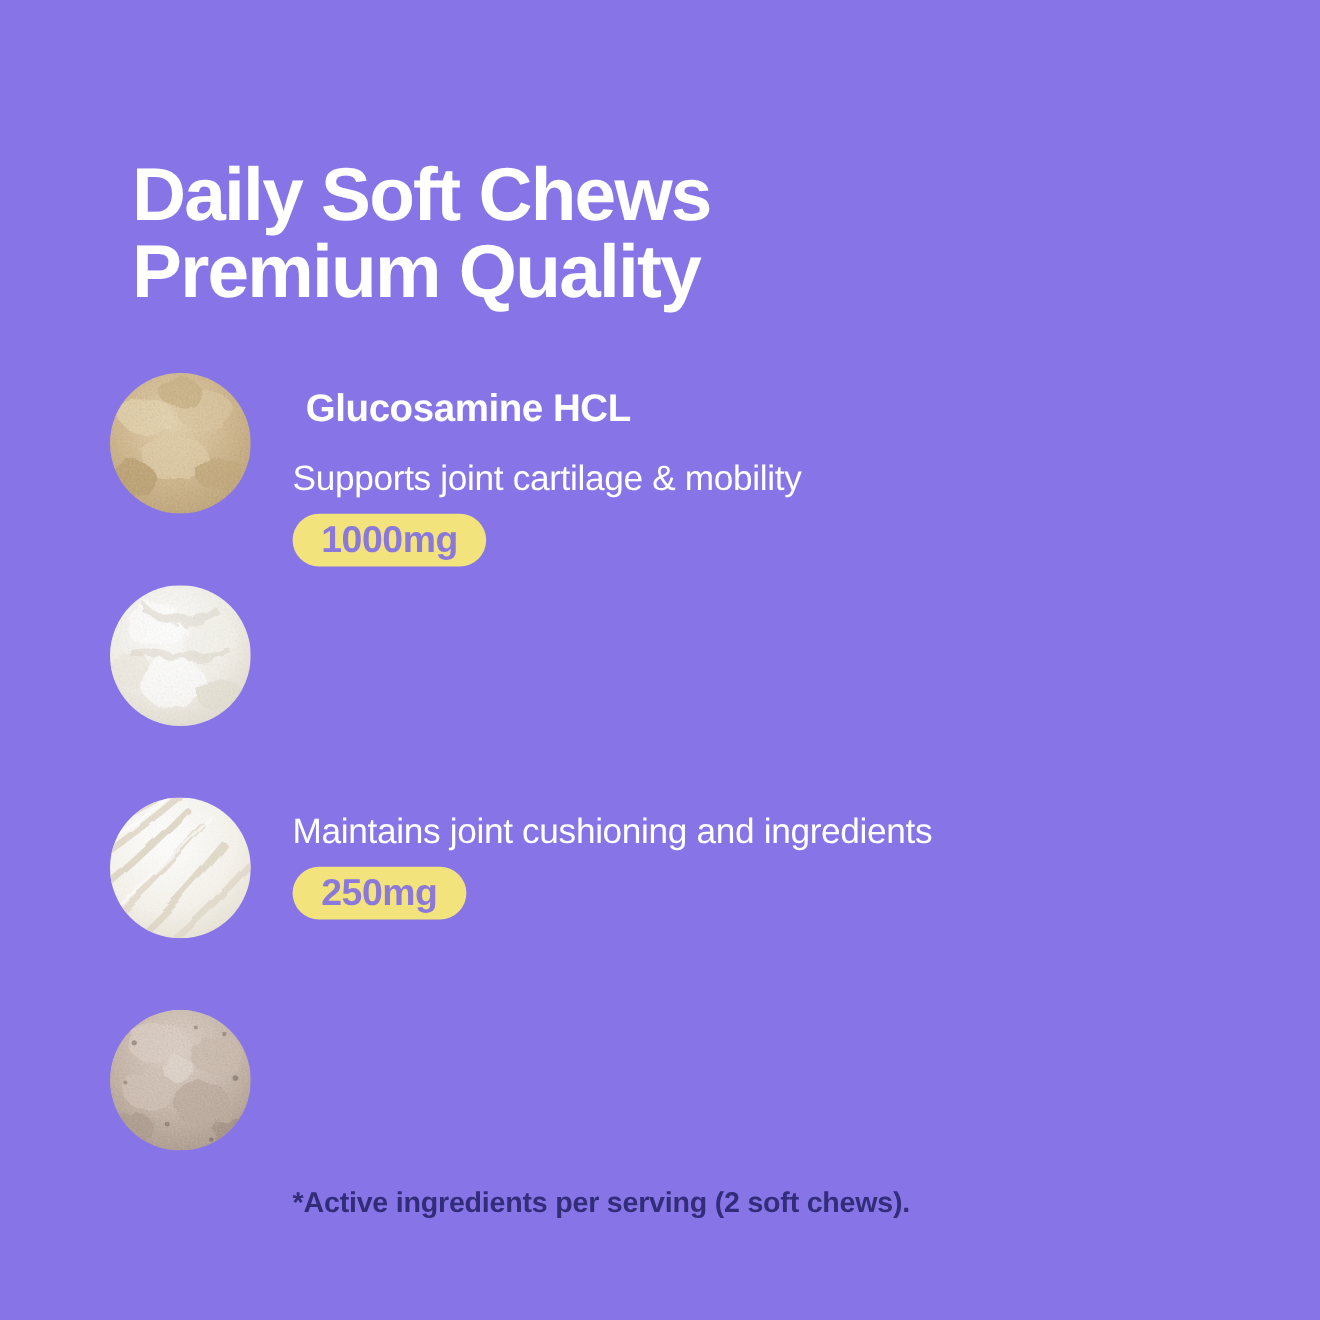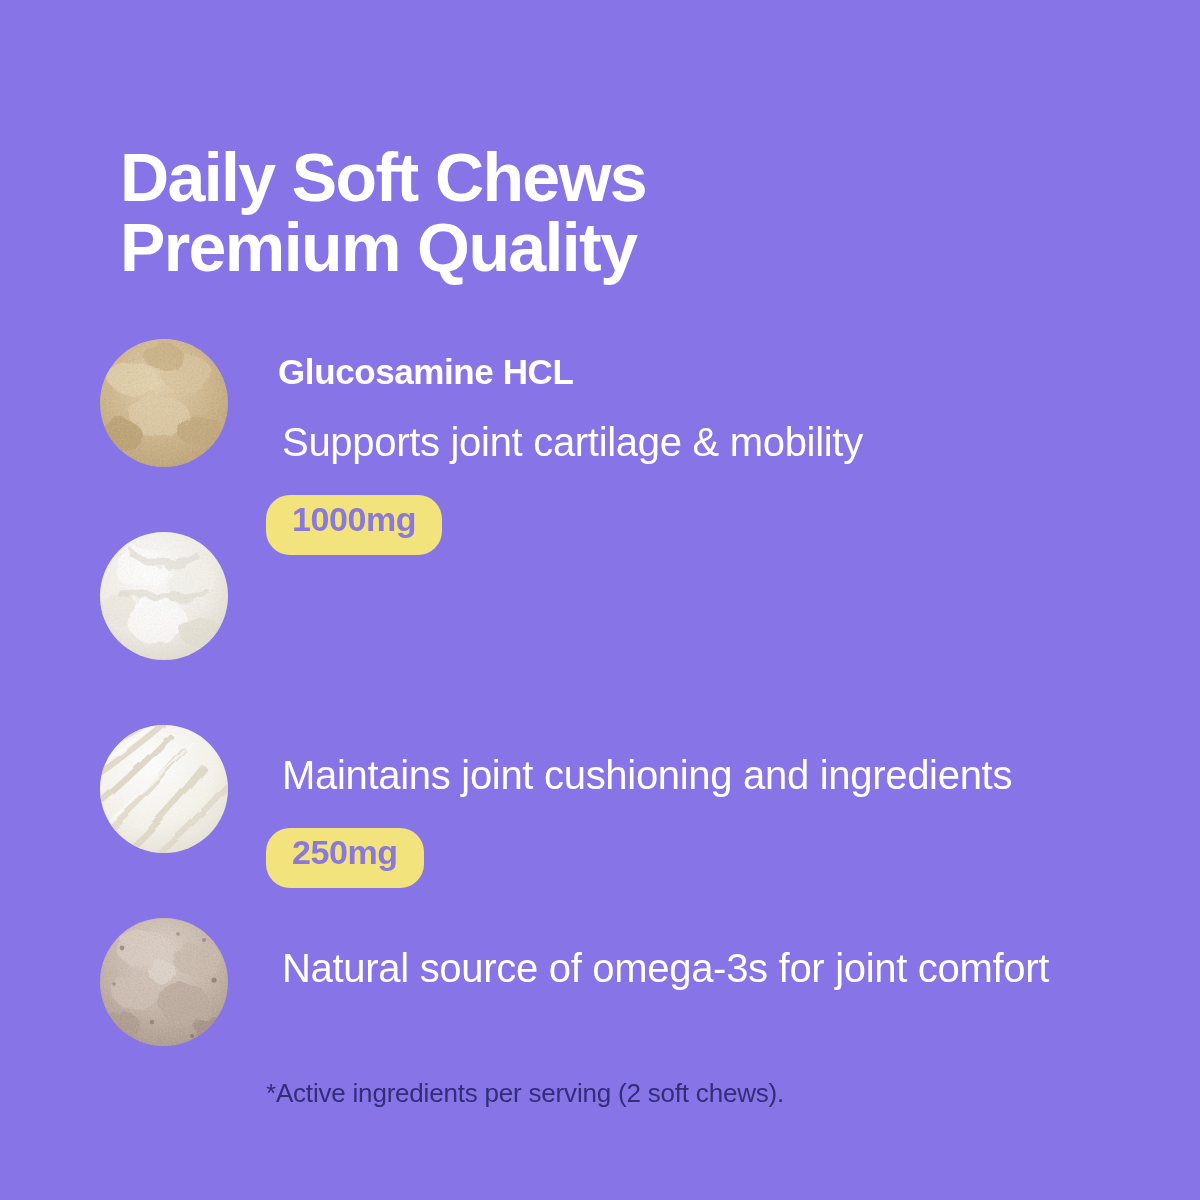--- a/index.html
+++ b/index.html
@@ -82,53 +82,53 @@
     font-weight: bold;
     line-height: 1.0;
     letter-spacing: -0.4px;
     margin: 12px;
     padding-top: 6px;
     white-space: nowrap;
   }
   .ing-desc {
     display: block;
     color: #FFFFFF;
-    font-size: 40px;
+    font-size: 32px;
     font-weight: normal;
     line-height: 1.0;
     letter-spacing: -0.3px;
-    margin: 16px;
+    margin: 0;
     padding-top: 17px;
     white-space: nowrap;
   }
   .dose-wrap {
     padding-top: 17px;
   }
   .dose-badge {
     display: inline-block;
     background: #F2E37C;
     color: #8A78DA;
     font-size: 34px;
     font-weight: bold;
     line-height: 48px;
-    height: 60px;
+    height: 48px;
     padding: 0 26px;
     border-radius: 24px;
     letter-spacing: -0.4px;
     white-space: nowrap;
   }
 
   
   .footnote {
     position: absolute;
     left: 266px;
     top: 1078px;
     color: #322C79;
     font-size: 26px;
-    font-weight: normal;
+    font-weight: bold;
     letter-spacing: -0.2px;
     white-space: nowrap;
   }
 </style>
 </head>
 <body>
 
 <div class="poster">
 
   <h1 class="headline">
@@ -302,21 +302,20 @@
             <circle cx="114" cy="62" r="2.6" fill="#5A4A3E"></circle>
             <circle cx="52" cy="104" r="2.2" fill="#60503F"></circle>
             <circle cx="14" cy="66" r="1.8" fill="#6E5B4E"></circle>
             <circle cx="78" cy="16" r="1.8" fill="#6E5B4E"></circle>
             <circle cx="92" cy="118" r="2" fill="#5A4A3E"></circle>
           </g>
           <rect width="128" height="128" filter="url(#grain4)" fill="#6E5B4E" opacity="0.5"></rect>
         </svg>
       </div>
       <div class="row-text">
-        <span class="ing-desc">Natural source of omega-3s for joint comfort</span>
       </div>
     </div>
 
   </div>
 
   <div class="footnote">*Active ingredients per serving (2 soft chews).</div>
 
 </div>
 
 </body></html>

